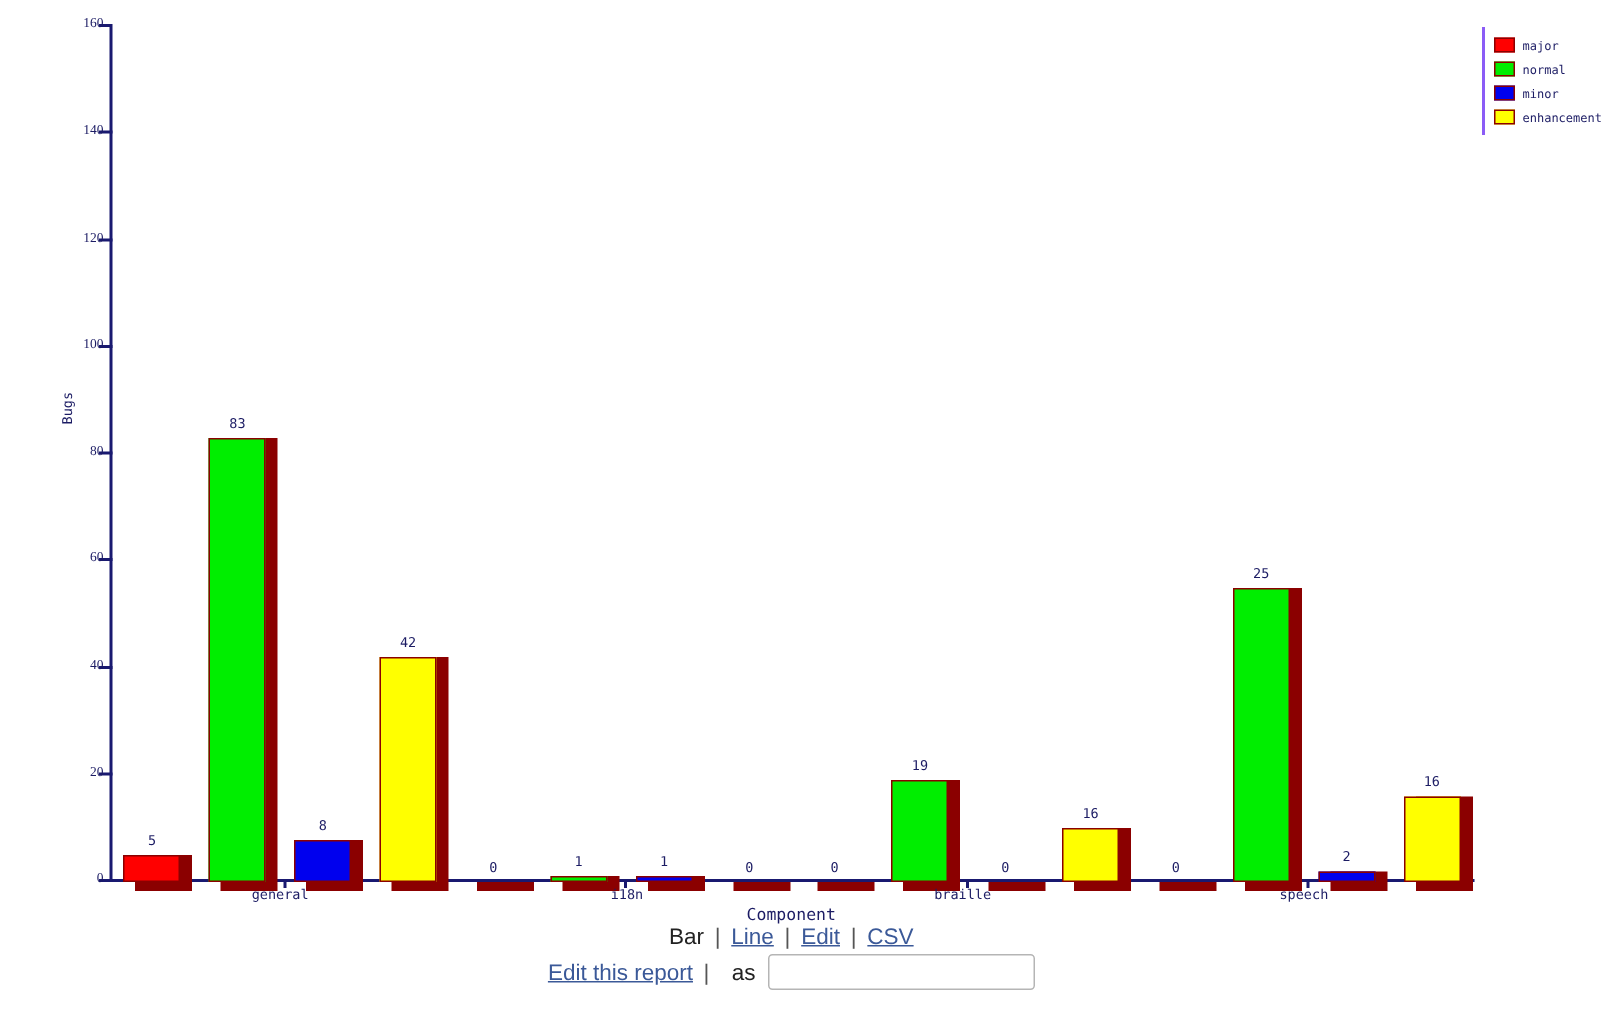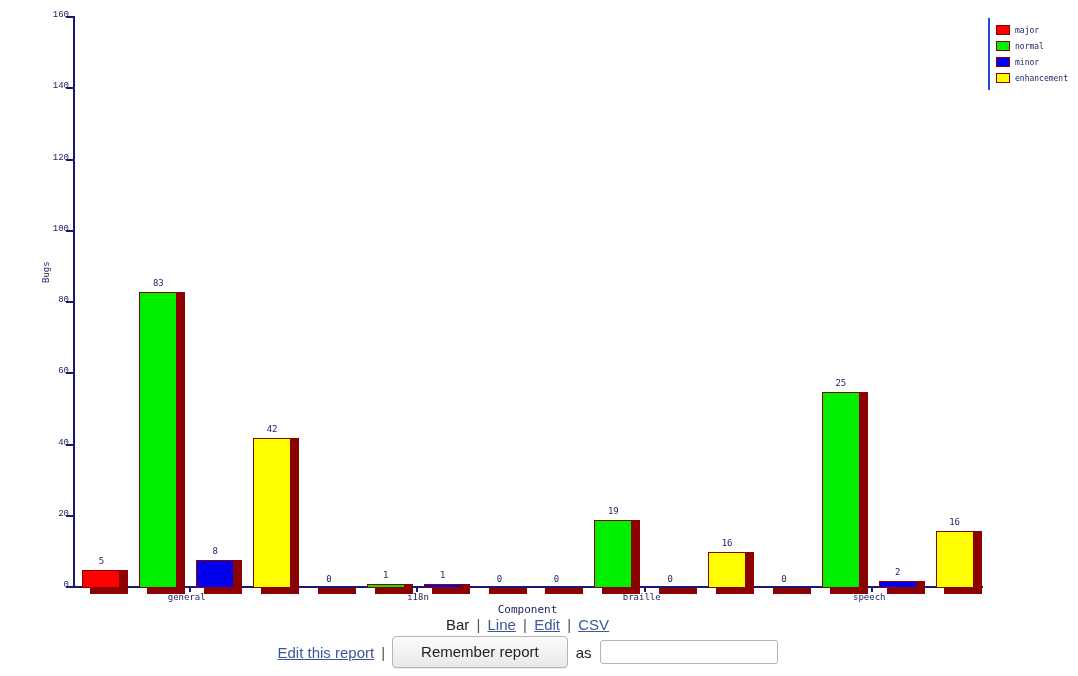--- a/index.html
+++ b/index.html
@@ -43,21 +43,21 @@
     left: -9px;
     width: 9px;
     height: 0;
     border-top: 2px solid #191970;
   }
   .ylabel {
     position: absolute;
     right: 100%;
     top: -6px;
     margin-right: 6px;
-    font-family: Liberation Mono, monospace;
+    font-family: Liberation Serif, serif;
     font-size: 9px;
     color: #1c1c64;
     white-space: nowrap;
   }
   .ytick-wrap {
     position: absolute;
     left: 0;
     width: 0;
     height: 0;
   }
@@ -120,21 +120,21 @@
     white-space: nowrap;
     transform: translateX(-50%);
   }
 
   
   .legend {
     position: absolute;
     left: 988px;
     top: 18px;
     width: 88px;
-    border-left: 2px solid #1d4ed8;
+    border-left: 2px solid #8b5cf6;
     padding: 4px 0 4px 6px;
     box-sizing: border-box;
   }
   .legend-row {
     display: flex;
     align-items: center;
     height: 16px;
     margin-bottom: 0px;
   }
   .legend-swatch {
@@ -366,16 +366,15 @@
   <a href="#">Line</a>
   <span class="sep">|</span>
   <a href="#">Edit</a>
   <span class="sep">|</span>
   <a href="#">CSV</a>
 </div>
 
 <div class="report-bar">
   <a href="#">Edit this report</a>
   <span class="pipe">|</span>
-  <button class="remember-btn">Remember report</button>
   <span class="as-text">as</span>
   <input class="report-name-input" type="text" value="" style="">
 </div>
 
 </body></html>

